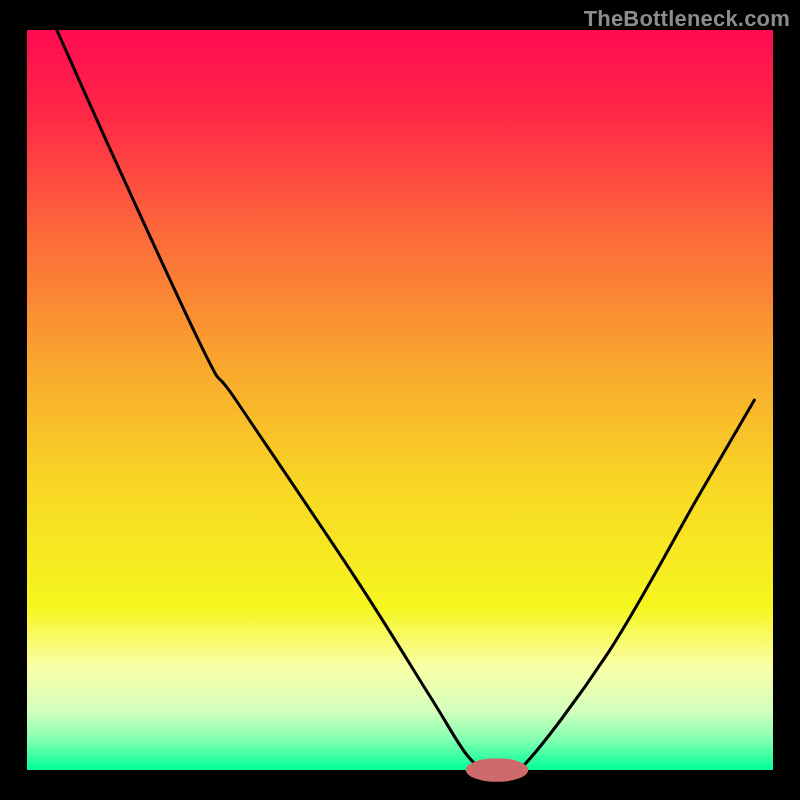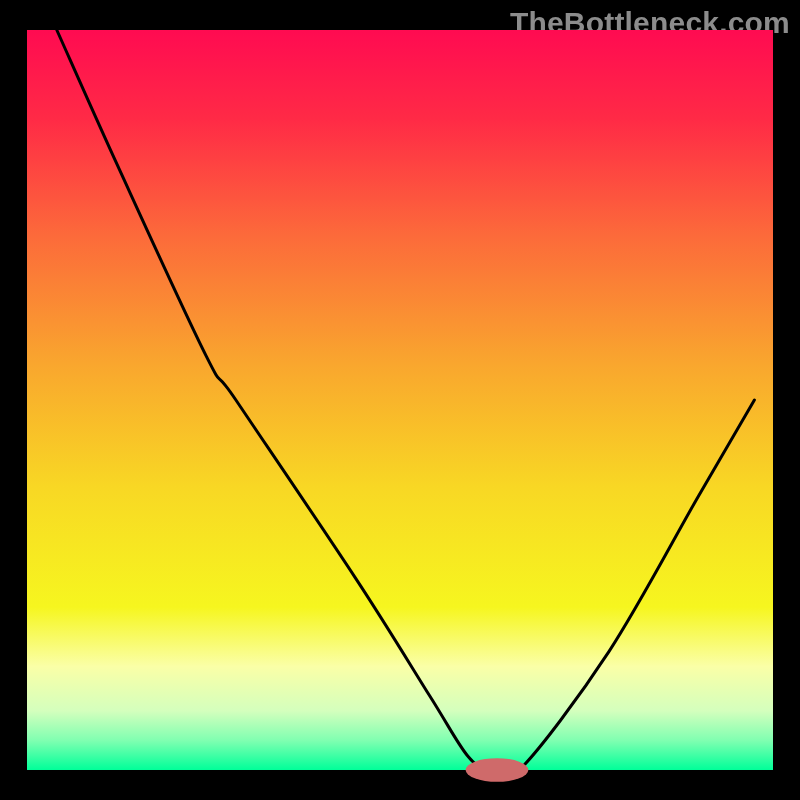--- a/index.html
+++ b/index.html
@@ -14,21 +14,21 @@
     position: relative;
     width: 800px;
     height: 800px;
     background: #000;
   }
   .watermark {
     position: absolute;
     top: 6px;
     right: 10px;
     font-family: Arial, Helvetica, sans-serif;
-    font-size: 30px;
+    font-size: 22px;
     font-weight: 600;
     color: #8c8c8c;
     letter-spacing: 0.2px;
   }
   svg.plot {
     position: absolute;
     left: 0;
     top: 0;
   }
 </style>

